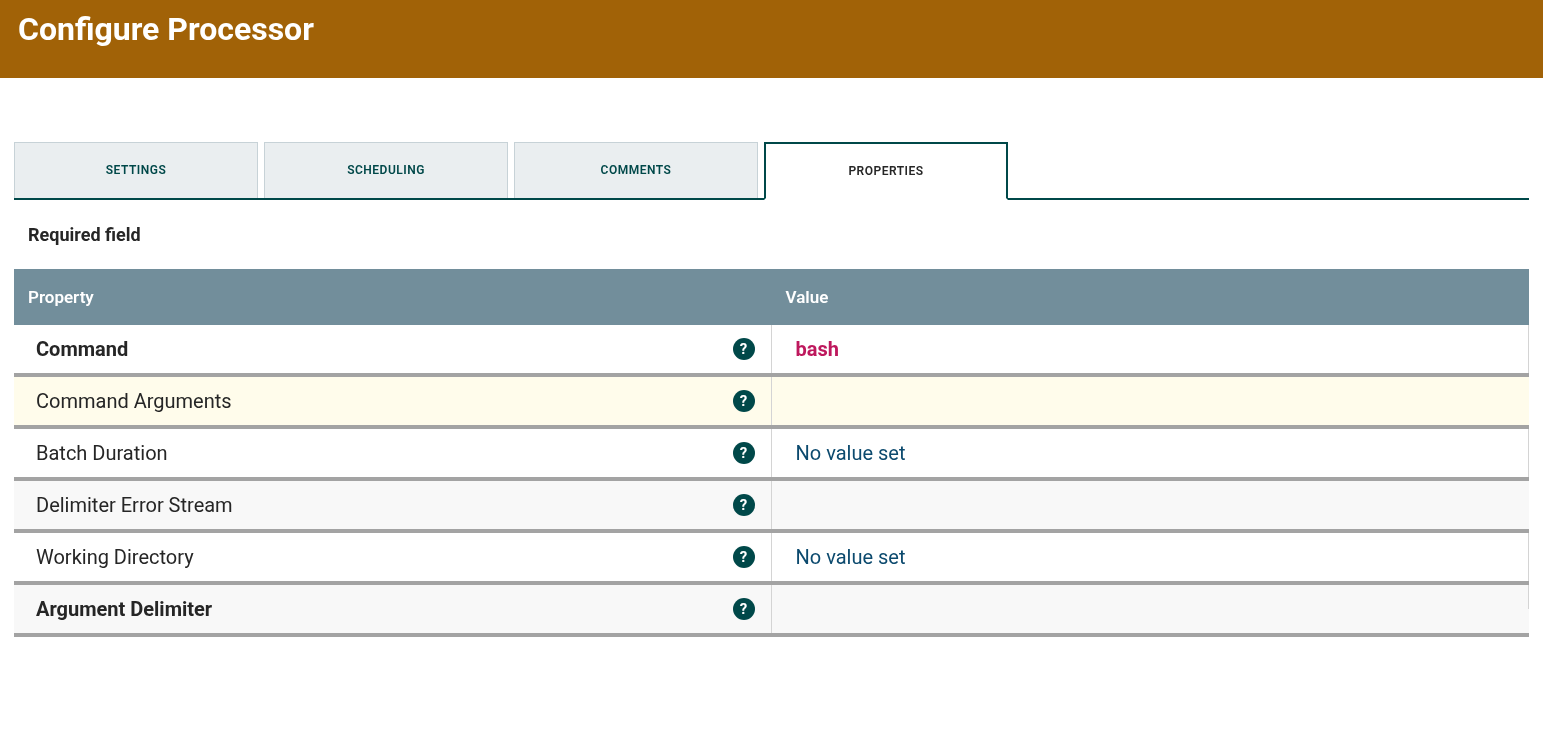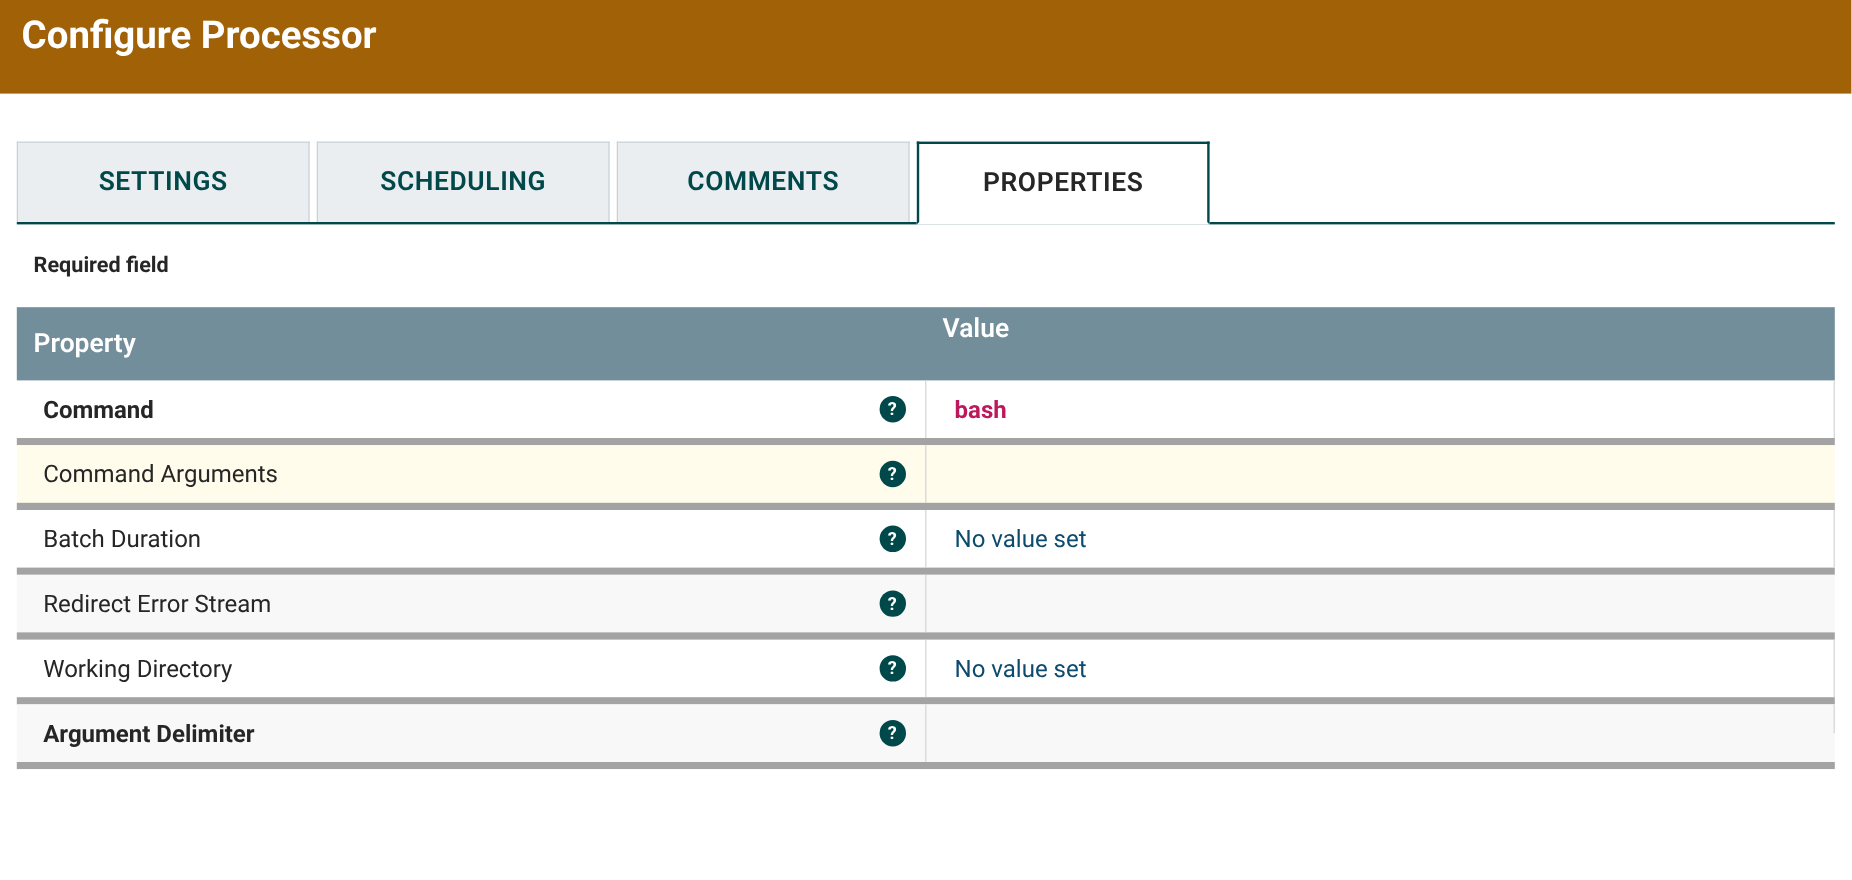--- a/index.html
+++ b/index.html
@@ -21,62 +21,63 @@
       padding: 40px 14px 0 14px;
     }
     .tabs {
       display: flex;
       border-bottom: 2px solid #004849;
     }
     .tab {
       padding: 20px 0;
       text-align: center;
       width: 244px;
-      font-size: 22px;
+      font-size: 12px;
       font-weight: 600;
       letter-spacing: 0.5px;
       background: #eaeef0;
       color: #004849;
       cursor: pointer;
       margin-right: 6px;
       border: 1px solid #c7d2d7;
       border-bottom: none;
+      margin-top: 24px;
     }
     .tab.active {
       background: #ffffff;
       border: 2px solid #004849;
       border-bottom: 2px solid #ffffff;
       margin-bottom: -2px;
       color: #262626;
     }
     .tab:last-child { margin-right: 0; }
     .required-field {
       font-size: 18px;
       font-weight: 700;
       color: #262626;
       padding: 24px 14px 24px 14px;
     }
     .thead {
       display: flex;
       background: #728e9b;
       color: #ffffff;
-      font-size: 22px;
+      font-size: 17px;
       font-weight: 600;
     }
     .th-prop {
       width: 50%;
       padding: 18px 14px;
     }
     .th-val {
       width: 50%;
-      padding: 6px 14px;
+      padding: 18px 14px;
     }
     .tbody .row {
       display: flex;
-      border-bottom: 6px solid #a3a3a3;
+      border-bottom: 4px solid #a3a3a3;
       font-size: 20px;
       min-height: 52px;
       align-items: flex-start;
     }
     .row.highlight {
       background: #fffceb;
     }
     .row.alt {
       background: #f8f8f8;
     }
@@ -166,21 +167,21 @@
           <span>Batch Duration</span>
           <span class="help-icon">?</span>
         </div>
         <div class="cell-val empty">
           <span>No value set</span>
         </div>
       </div>
 
       <div class="row alt">
         <div class="cell-prop">
-          <span>Redirect Error Stream</span>
+          <span>Delimiter Error Stream</span>
           <span class="help-icon">?</span>
         </div>
       </div>
 
       <div class="row">
         <div class="cell-prop">
           <span>Working Directory</span>
           <span class="help-icon">?</span>
         </div>
         <div class="cell-val empty">

